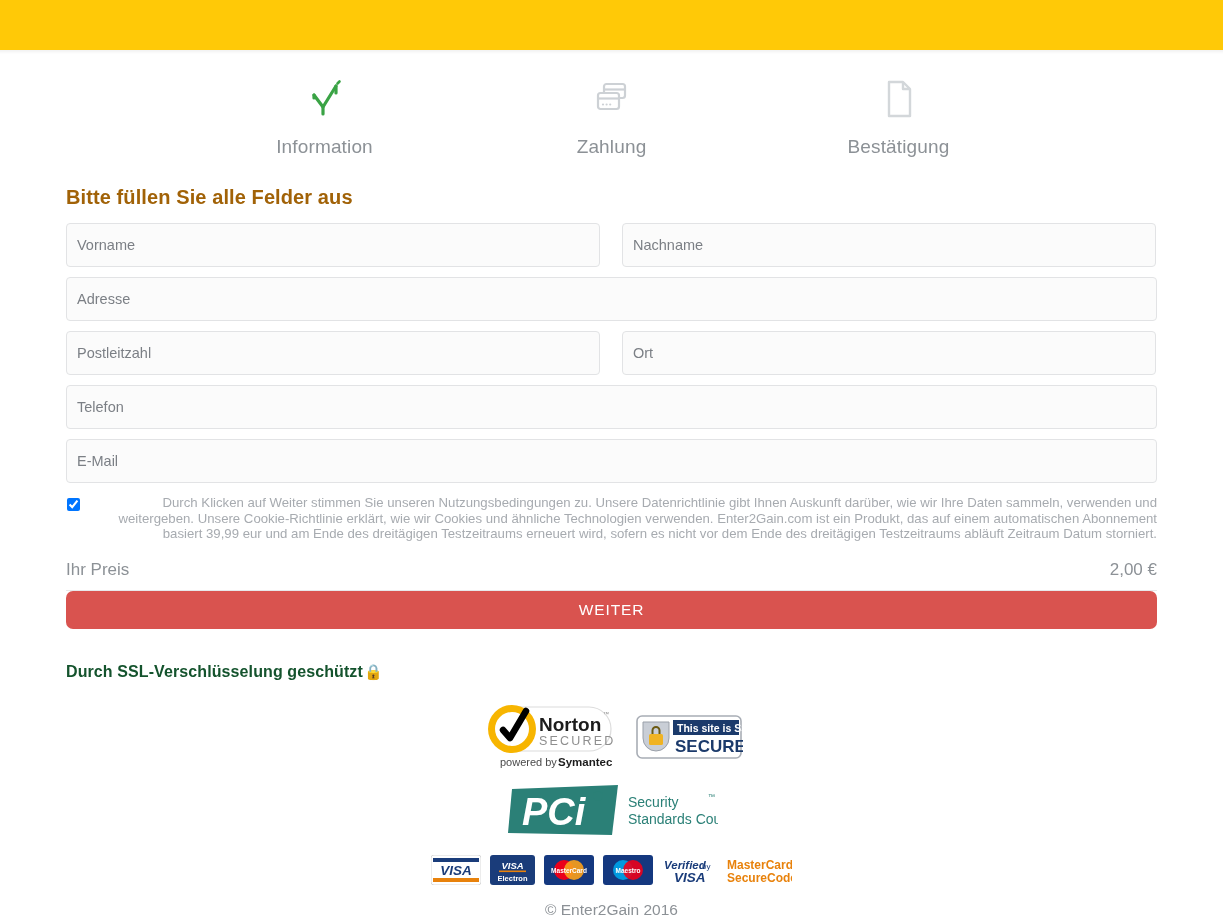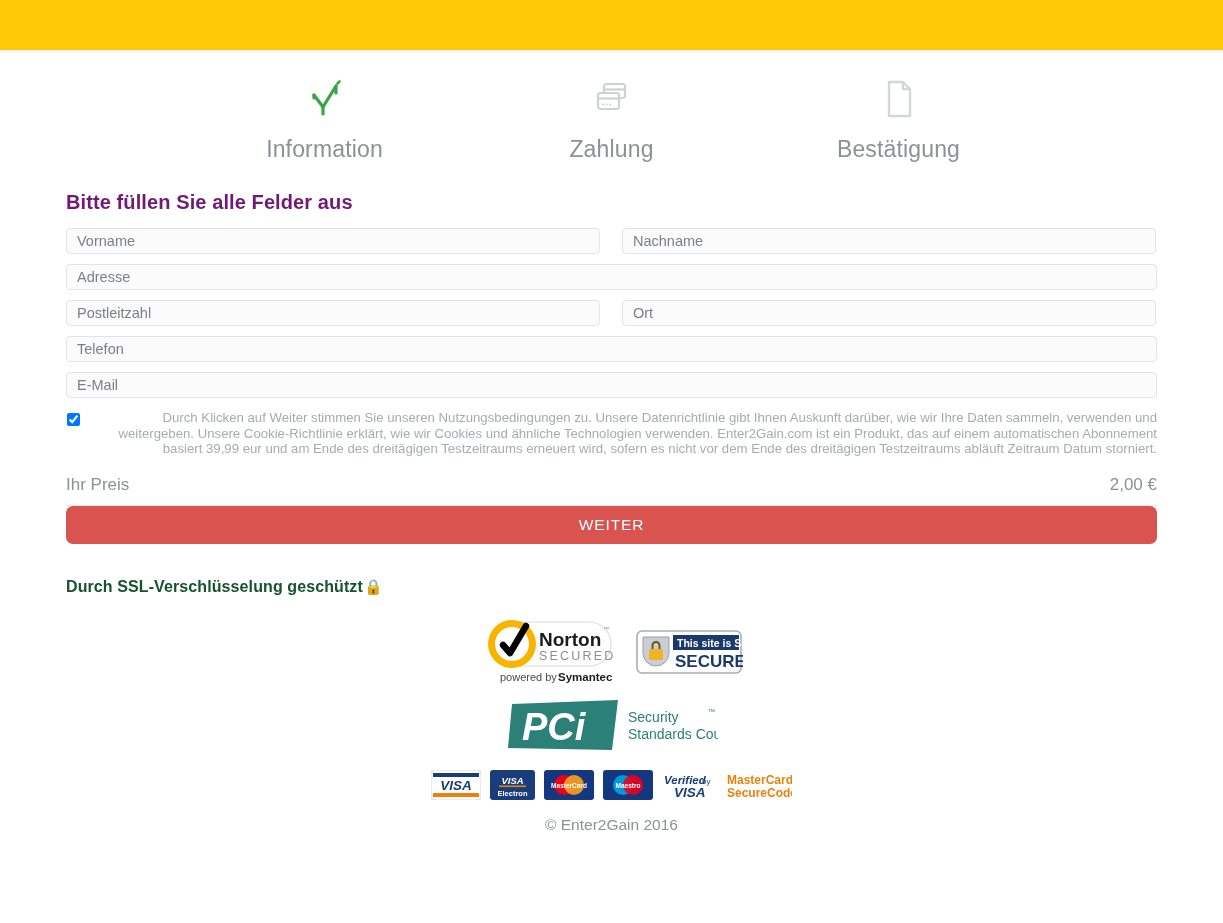--- a/index.html
+++ b/index.html
@@ -40,45 +40,45 @@
     align-items: center;
   }
   .step-icon {
     height: 46px;
     display: flex;
     align-items: center;
     justify-content: center;
   }
   .step-label {
     margin-top: 14px;
-    font-size: 23px;
+    font-size: 19px;
     color: #8c9196;
     letter-spacing: 0.15px;
   }
 
   
   .container {
     width: 1091px;
     margin: 0 auto;
     padding: 0;
   }
 
   .form-heading {
     font-size: 20px;
     font-weight: bold;
-    color: #701a75;
+    color: #a16207;
     margin-top: 28px;
     margin-bottom: 14px;
     letter-spacing: 0.1px;
   }
 
   
   .row { display: flex; gap: 22px; margin-bottom: 10px; }
   .field {
-    height: 26px;
+    height: 44px;
     border: 1px solid #e2e3e5;
     border-radius: 4px;
     background: #fbfbfb;
     display: flex;
     align-items: center;
     padding: 0 10px;
     font-size: 14.5px;
     color: #7b7f85;
     width: 100%;
     font-family: "Liberation Sans", sans-serif;

